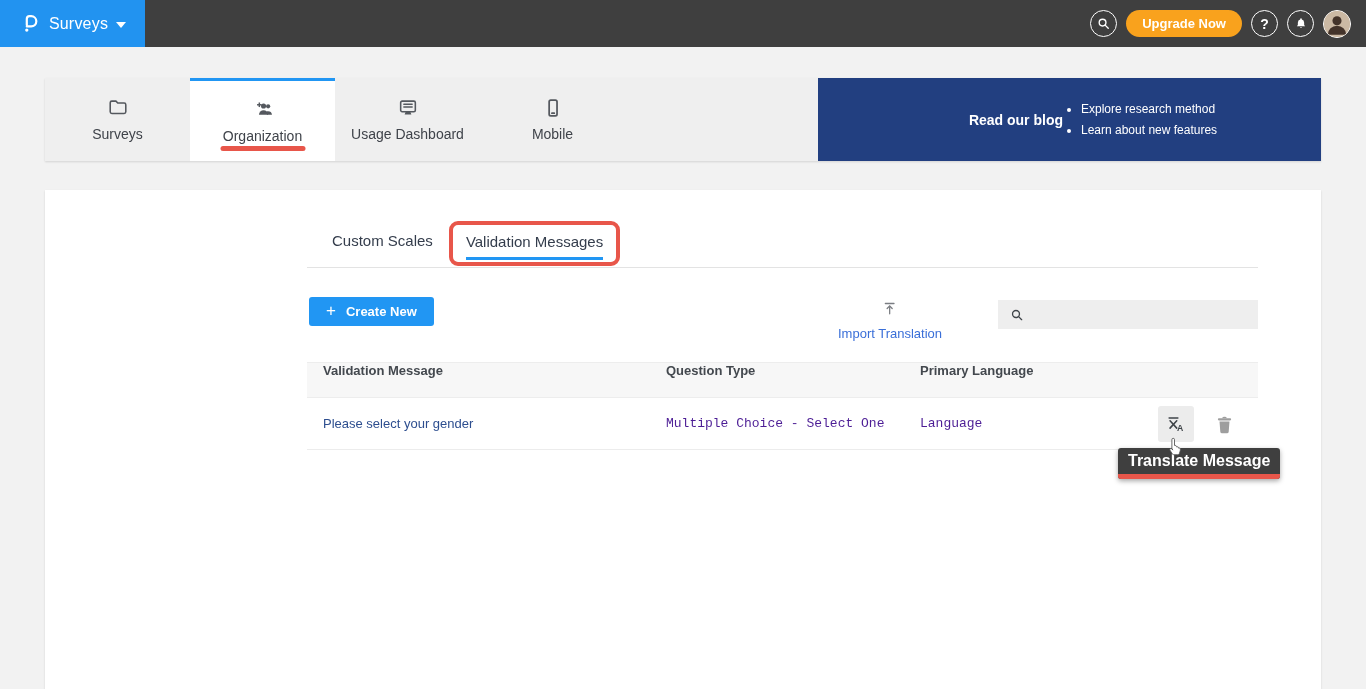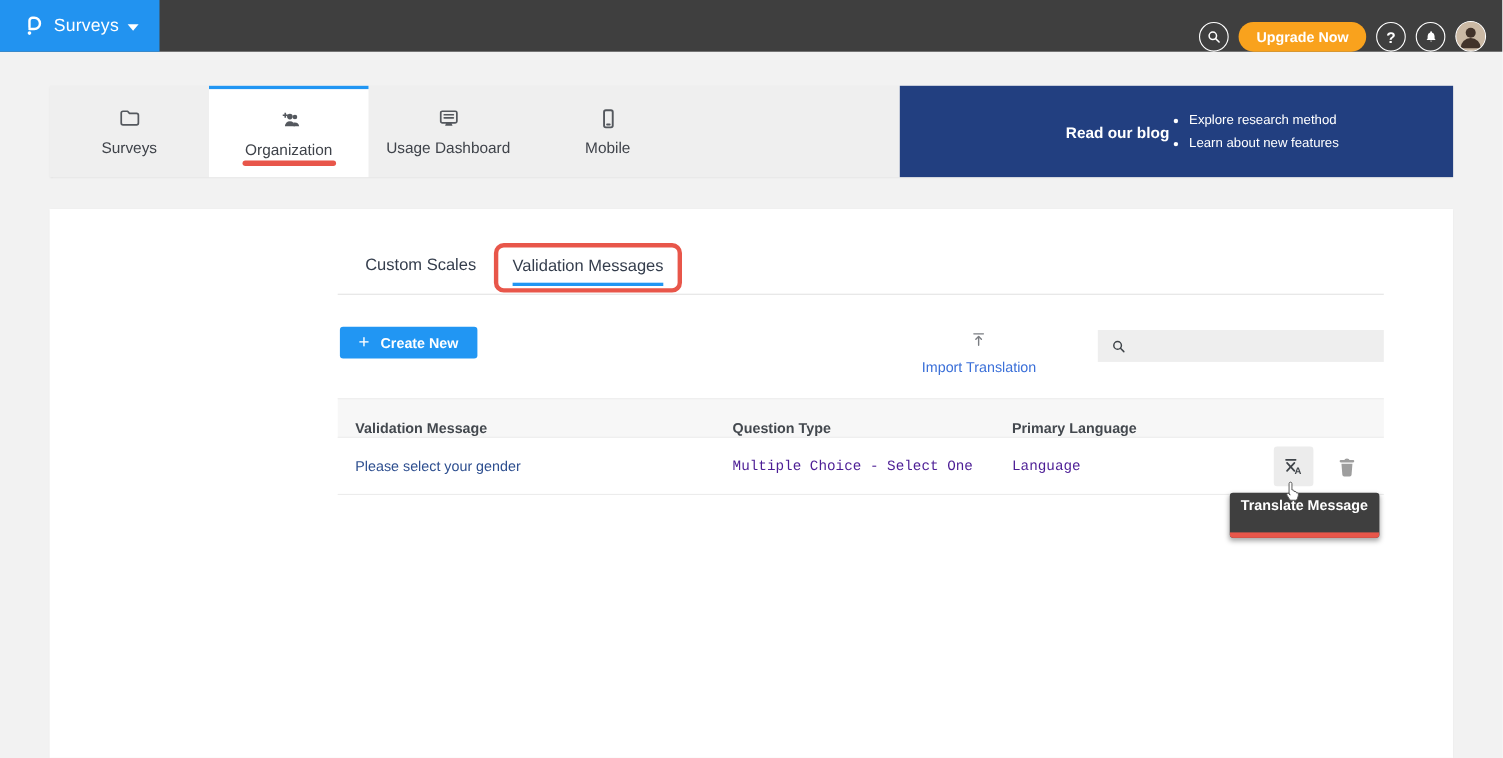--- a/index.html
+++ b/index.html
@@ -7,21 +7,21 @@
   body { font-family:"Liberation Sans", sans-serif; background:#f2f2f2; overflow:hidden; }
   .screen { position:relative; width:1366px; height:689px; background:#f2f2f2; overflow:hidden; }
 
   
   .topbar { position:absolute; top:0; left:0; width:100%; height:47px; background:#3f3f3f; }
   .brand { position:absolute; left:0; top:0; width:145px; height:47px; background:#2293f0;
            display:flex; align-items:center; justify-content:center; gap:8px; color:#fff; cursor:pointer; }
   .brand-label { font-size:16px; letter-spacing:.2px; }
   .caret-down { width:0; height:0; border-left:5px solid transparent; border-right:5px solid transparent;
                 border-top:6px solid #fff; margin-top:2px; }
-  .topbar-right { position:absolute; right:15px; top:0; height:47px; display:flex; align-items:flex-end; gap:9px; }
+  .topbar-right { position:absolute; right:15px; top:0; height:47px; display:flex; align-items:center; gap:9px; }
   .circle-btn { width:27px; height:27px; border-radius:50%; border:1.6px solid #fff; background:transparent;
                 color:#fff; display:flex; align-items:center; justify-content:center; cursor:pointer;
                 font-family:inherit; font-size:14px; font-weight:bold; padding:0; }
   .upgrade-btn { height:27px; padding:0 16px; border-radius:14px; background:#f9a21d; border:none;
                  color:#fff; font-weight:bold; font-size:13px; font-family:inherit; cursor:pointer; }
   .avatar { width:28px; height:28px; border-radius:50%; overflow:hidden; background:#cbb9a4;
             border:1.4px solid #fff; cursor:pointer; }
 
   
   .module-strip { position:absolute; left:45px; top:78px; width:1276px; height:83px; background:#efefef;
@@ -67,39 +67,39 @@
   .btn-create .plus { font-size:17px; font-weight:normal; margin-top:-2px; }
   .import-link { position:absolute; left:590px; top:110px; height:24px; display:flex; align-items:center;
                  gap:9px; color:#3a6fd8; font-size:13px; cursor:pointer;flex-direction:column; }
   .searchbox { position:absolute; left:750px; top:110px; width:260px; height:29px; background:#eeeeee;
                display:flex; align-items:center; padding-left:11px; gap:7px; }
   .searchbox input { border:none; background:transparent; outline:none; flex:1; height:100%;
                      font-family:inherit; font-size:13px; color:#444; }
 
   
   .vtable { position:absolute; left:59px; top:172px; width:951px; }
-  .thead { display:flex; align-items:flex-end; height:36px; background:#f7f7f7; border-top:1px solid #ededed;
+  .thead { display:flex; align-items:flex-start; height:36px; background:#f7f7f7; border-top:1px solid #ededed;
            border-bottom:1px solid #ededed; font-size:13px; font-weight:bold; color:#43484e; }
   .trow { display:flex; align-items:center; height:52px; border-bottom:1px solid #ececec; font-size:13px;
           position:relative; }
   .col1 { width:359px; padding-left:16px; }
   .col2 { width:254px; }
   .col3 { flex:1; }
   .cell-link { color:#2d4e8f; cursor:pointer; }
   .cell-muted { color:#4c1d95;font-family:Liberation Mono, monospace; }
   .btn-translate { position:absolute; left:851px; top:8px; width:36px; height:36px; background:#ececec;
                    border:none; border-radius:3px; display:flex; align-items:center; justify-content:center;
                    cursor:pointer; }
   .btn-trash { position:absolute; left:905px; top:13px; width:24px; height:26px; background:none; border:none;
                color:#9e9e9e; cursor:pointer; display:flex; align-items:center; justify-content:center; }
 
   
   .tooltip { position:absolute; left:870px; top:258px; background:#3f3f3f; border-radius:3px; overflow:hidden;
              box-shadow:0 2px 5px rgba(0,0,0,.35); z-index:5; }
-  .tooltip-label { display:block; color:#fff; font-size:13px; font-weight:bold; padding:4px 10px 17px; white-space:nowrap; }
+  .tooltip-label { display:block; color:#fff; font-size:16px; font-weight:bold; padding:4px 10px 4px; white-space:nowrap; }
   .tooltip .annot-bar { width:100%; border-radius:0; }
   .cursor-hand { position:absolute; left:916px; top:245px; z-index:6; pointer-events:none; }
 </style>
 </head>
 <body>
 
 <div class="screen">
 
   <header class="topbar">
     <div class="brand">

